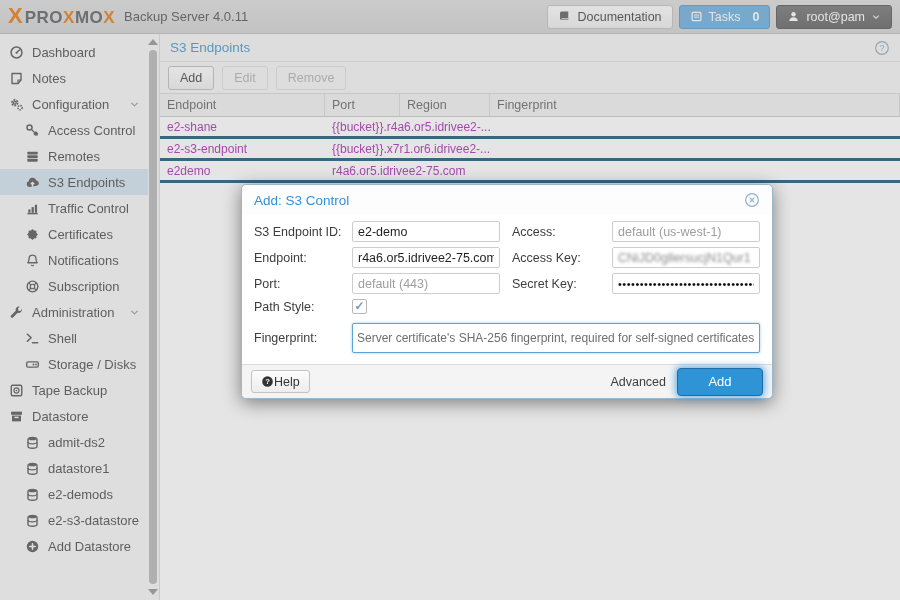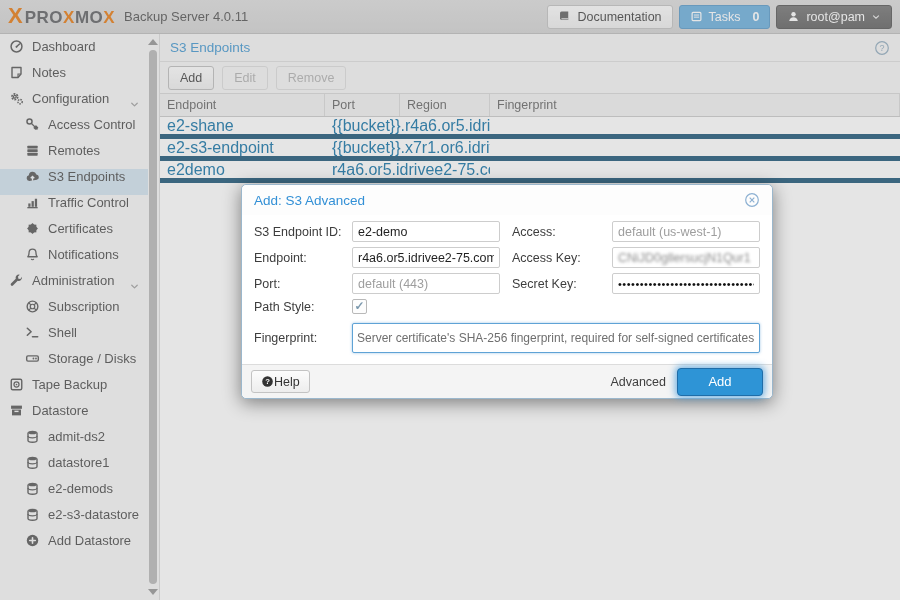--- a/index.html
+++ b/index.html
@@ -26,21 +26,21 @@
   .btn-tasks .cnt { font-weight:bold; margin-left:6px; }
   .btn-user { background:linear-gradient(#6b6b6b,#575757); border:1px solid #4a4a4a; color:#fff; }
   .btn-user .chev { width:10px; height:10px; opacity:.85; }
 
   
   .cols { display:flex; height:566px; }
 
   
   .sidebar { width:160px; background:#f5f5f5; border-right:1px solid #d9d9d9; position:relative;
              padding-top:5px; flex:0 0 160px; }
-  .sb-item { height:26px; display:flex; align-items:flex-start; gap:8px; padding-left:9px;
+  .sb-item { height:26px; display:flex; align-items:center; gap:8px; padding-left:9px;
              color:#3d3d3d; font-size:13px; width:148px; cursor:default; position:relative; }
   .sb-item.ind1 { padding-left:25px; }
   .sb-item.sel { background:#cfe1ee; }
   .sb-icon { width:15px; height:15px; flex:0 0 15px; color:#4a4a4a; }
   .sb-chev { width:11px; height:11px; color:#9a9a9a; position:absolute; right:8px; top:8px; }
   .sb-scroll { position:absolute; top:0; right:0; width:12px; height:566px; }
   .sb-thumb { position:absolute; top:16px; bottom:16px; left:2px; width:8px; background:#b3b3b3; border-radius:4px; }
   .arr-up, .arr-dn { position:absolute; left:1px; width:0; height:0; border-left:5px solid transparent; border-right:5px solid transparent; }
   .arr-up { top:5px; border-bottom:6px solid #8f8f8f; }
   .arr-dn { bottom:5px; border-top:6px solid #8f8f8f; }
@@ -58,22 +58,22 @@
 
   
   .grid { flex:1; display:flex; flex-direction:column; background:#fff; }
   .ghead { display:flex; height:23px; background:#f0f0f0; border-bottom:1px solid #c6c6c6;
            color:#5a5a5a; font-size:12.5px; }
   .hc { padding:3px 7px; border-right:1px solid #d6d6d6; white-space:nowrap; overflow:hidden; display:flex; align-items:center; gap:4px;}
   .hc.sorted { background:#e3e9ee; }
   .sort-ic { color:#7a7a7a; font-size:11px; }
   .c1{width:165px;flex:0 0 165px} .c2{width:165px;flex:0 0 165px} .c3{width:75px;flex:0 0 75px}
   .c4{width:90px;flex:0 0 90px} .c5{flex:1}
-  .grow { display:flex; height:22px; border-bottom:5px solid #0c4a6e; background:#fff;
-          color:#0369a1; font-size:16px; }
+  .grow { display:flex; height:22px; border-bottom:3px solid #0c4a6e; background:#fff;
+          color:#a21caf; font-size:12px; }
   .grow .hc { border-right:none; padding:3px 7px; }
   .gfill { flex:1; background:#fff; }
 
   
   .mask { position:absolute; inset:0; background:rgba(168,168,168,.3); z-index:5; }
 
   
   .dlg { position:absolute; left:241px; top:184px; width:532px; z-index:10; background:#fff;
          border:1px solid #9bb7cc; border-radius:5px;
          box-shadow:0 4px 18px rgba(0,0,0,.45); }
@@ -309,34 +309,34 @@
             <use href="#sym-cert"></use>
           </svg>
           <span>Certificates</span>
         </div>
       <div class="sb-item ind1">
           <svg class="sb-icon">
             <use href="#sym-bell"></use>
           </svg>
           <span>Notifications</span>
         </div>
+      <div class="sb-item ind1">
+          <svg class="sb-icon">
+            <use href="#sym-ring"></use>
+          </svg>
+          <span>Subscription</span>
+        </div>
       <div class="sb-item">
           <svg class="sb-icon">
             <use href="#sym-wrench"></use>
           </svg>
           <span>Administration</span>
           <svg class="sb-chev">
             <use href="#sym-chevdn"></use>
           </svg>
-        </div>
-      <div class="sb-item ind1">
-          <svg class="sb-icon">
-            <use href="#sym-ring"></use>
-          </svg>
-          <span>Subscription</span>
         </div>
       <div class="sb-item ind1">
           <svg class="sb-icon">
             <use href="#sym-term"></use>
           </svg>
           <span>Shell</span>
         </div>
       <div class="sb-item ind1">
           <svg class="sb-icon">
             <use href="#sym-hdd"></use>
@@ -442,21 +442,21 @@
         </div>
         <div class="gfill"></div>
       </div>
     </div>
   </div>
 
   <div class="mask"></div>
 
   <div class="dlg">
     <div class="dlg-hdr">
-      <span>Add: S3 Advanced</span>
+      <span>Add: S3 Control</span>
       <svg class="dlg-close">
           <use href="#sym-close"></use>
         </svg>
     </div>
     <div class="dlg-body">
       <div class="frm">
         <div class="lbl">S3 Endpoint ID:</div>
         <input class="input" value="e2-demo" style="">
         <div></div>
         <div class="lbl">Access:</div>

